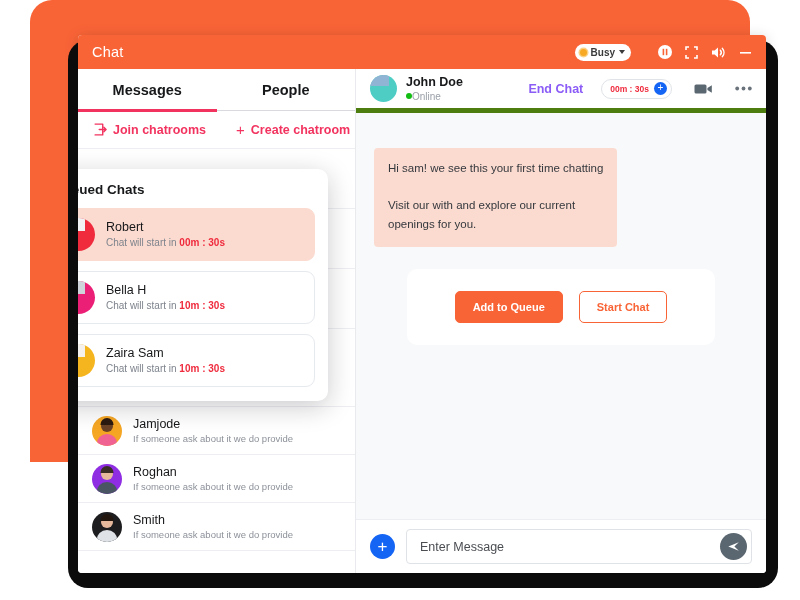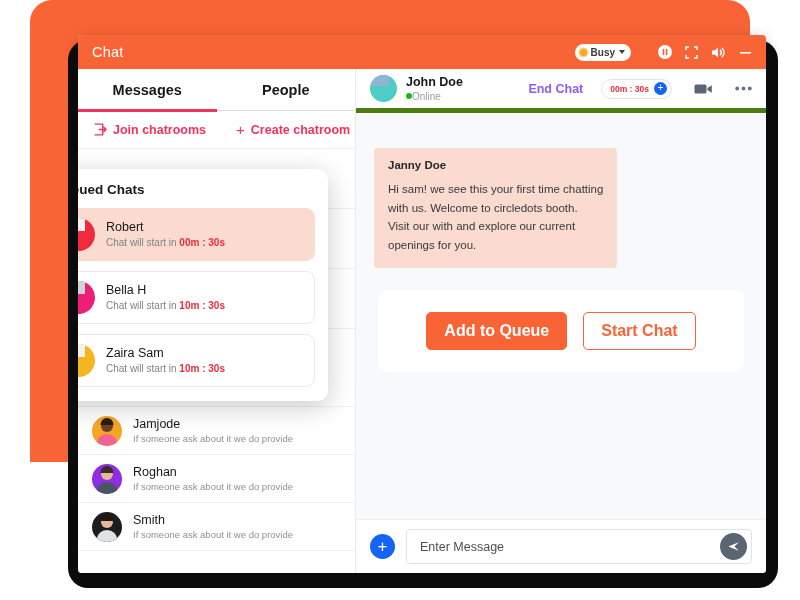--- a/index.html
+++ b/index.html
@@ -274,21 +274,21 @@
   .b-text { font-size: 11.5px; color: #35383d; line-height: 1.62; }
   .action-card {
     align-self: center;
     background: #ffffff;
     border-radius: 10px;
     margin-top: 22px;
     padding: 22px 48px;
     display: flex; gap: 16px;
   }
   .btn {
-    font-size: 16px; font-weight: bold;
+    font-size: 11px; font-weight: bold;
     border-radius: 5px;
     padding: 9px 17px;
     cursor: pointer;
     border: 1.3px solid #f96437;
   }
   .btn.filled { background: #f96437; color: #ffffff; }
   .btn.outline { background: #ffffff; color: #f96437; }
 
   
   .composer {
@@ -495,24 +495,23 @@
                 <circle cx="8.5" cy="2.5" r="1.9" fill="#6a737c"></circle>
                 <circle cx="14.8" cy="2.5" r="1.9" fill="#6a737c"></circle>
               </svg>
           </span>
         </div>
 
         <div class="messages">
 
 
           <div class="bubble outgoing">
-            <div class="b-name">Janny Doe</div>
             <div class="b-text">
               <span>Hi sam! we see this your first time chatting</span><br>
-              <span>with us. Welcome to circledots booth.</span><br>
+              <br>
               <span>Visit our with and explore our current</span><br>
               <span>openings for you.</span>
             </div>
           </div>
 
           <div class="action-card">
             <span class="btn filled">Add to Queue</span>
             <span class="btn outline">Start Chat</span>
           </div>
         </div>

